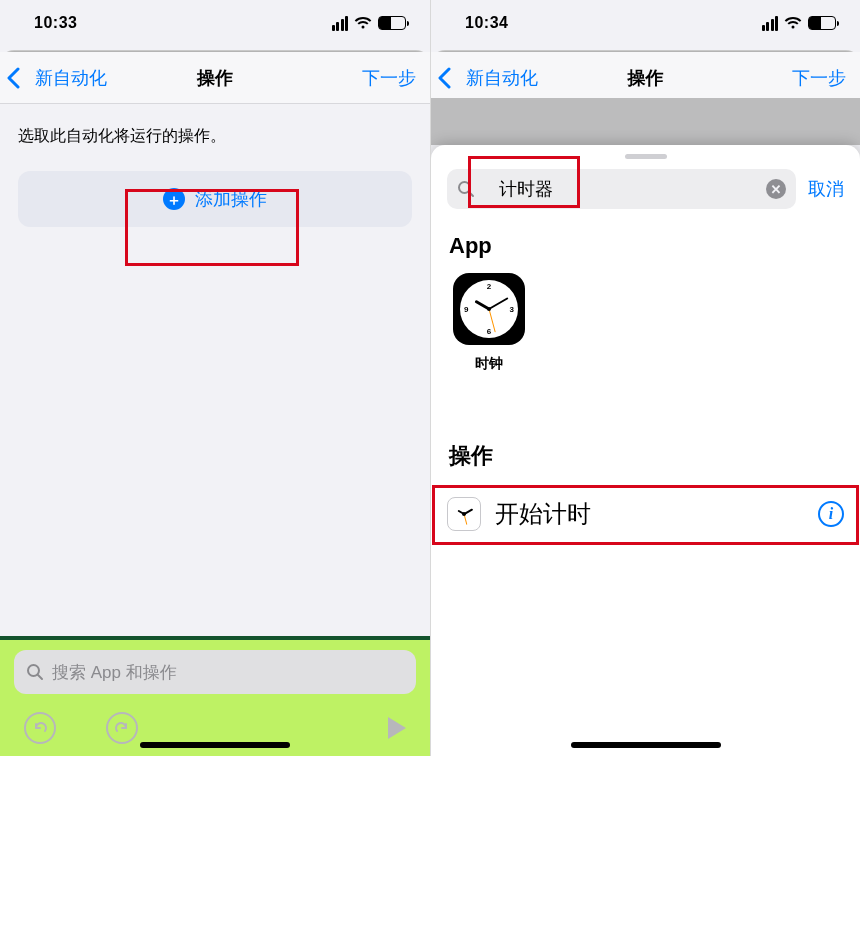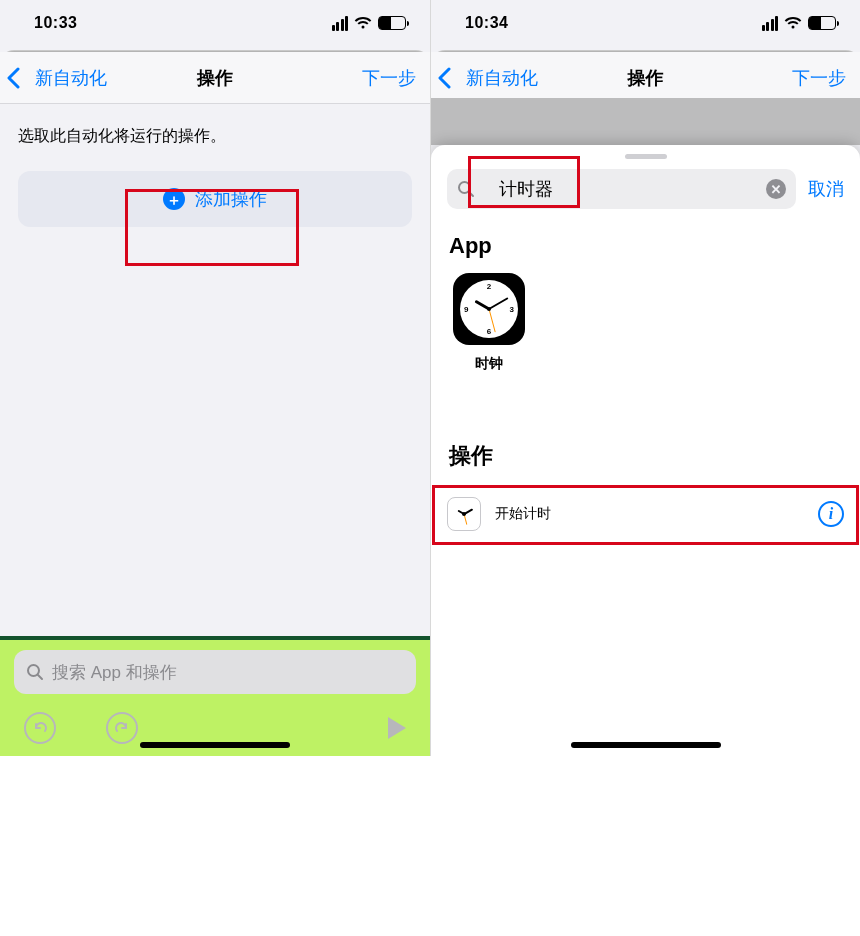--- a/index.html
+++ b/index.html
@@ -64,21 +64,21 @@
     .section-hdr { font-size:22px; font-weight:700; padding: 10px 18px 14px; }
     .app-grid { padding: 0 18px 28px; display:flex; gap:24px; }
     .app-item { width:80px; text-align:center; }
     .app-icon { width:72px; height:72px; border-radius:16px; background:#000; display:flex; align-items:center; justify-content:center; margin:0 auto 10px;}
     .app-label { font-size:14px; font-weight:600; color:#000; }
 
     .section-gap { height: 30px; }
 
     .action-row { height:58px; display:flex; align-items:center; gap:14px; padding:0 16px; position:relative; background:#fff;}
     .action-row .row-icon { width:34px; height:34px; border-radius:8px; background:#fff; border:1px solid #c8c8cc; display:flex; align-items:center; justify-content:center;}
-    .action-row .row-label { font-size:14px; }
+    .action-row .row-label { font-size:24px; }
     .info-btn { margin-left:auto; width:26px; height:26px; border:2px solid #007aff; border-radius:50%; display:flex; align-items:center; justify-content:center; color:#007aff; font-family: Georgia, serif; font-style:italic; font-weight:700; font-size:16px;}
 
     .rb3 { left:1px; top:0; right:1px; height:60px; border:3px solid #d7061b; position:absolute; pointer-events:none;}
 
     .rb2-abs { position:absolute; left:468px; top:156px; width:112px; height:52px; border:3px solid #d7061b; z-index:30; pointer-events:none;}
 
     .clock-face { width:58px; height:58px; border-radius:50%; background:#fff; position:relative;}
     .cf-sm { width:26px; height:26px;}
     .hand { position:absolute; left:50%; bottom:50%; background:#000; transform-origin:50% 100%; border-radius:2px;}
     .hand.h { width:3px; height:16px;} .hand.m { width:2px; height:22px;}

